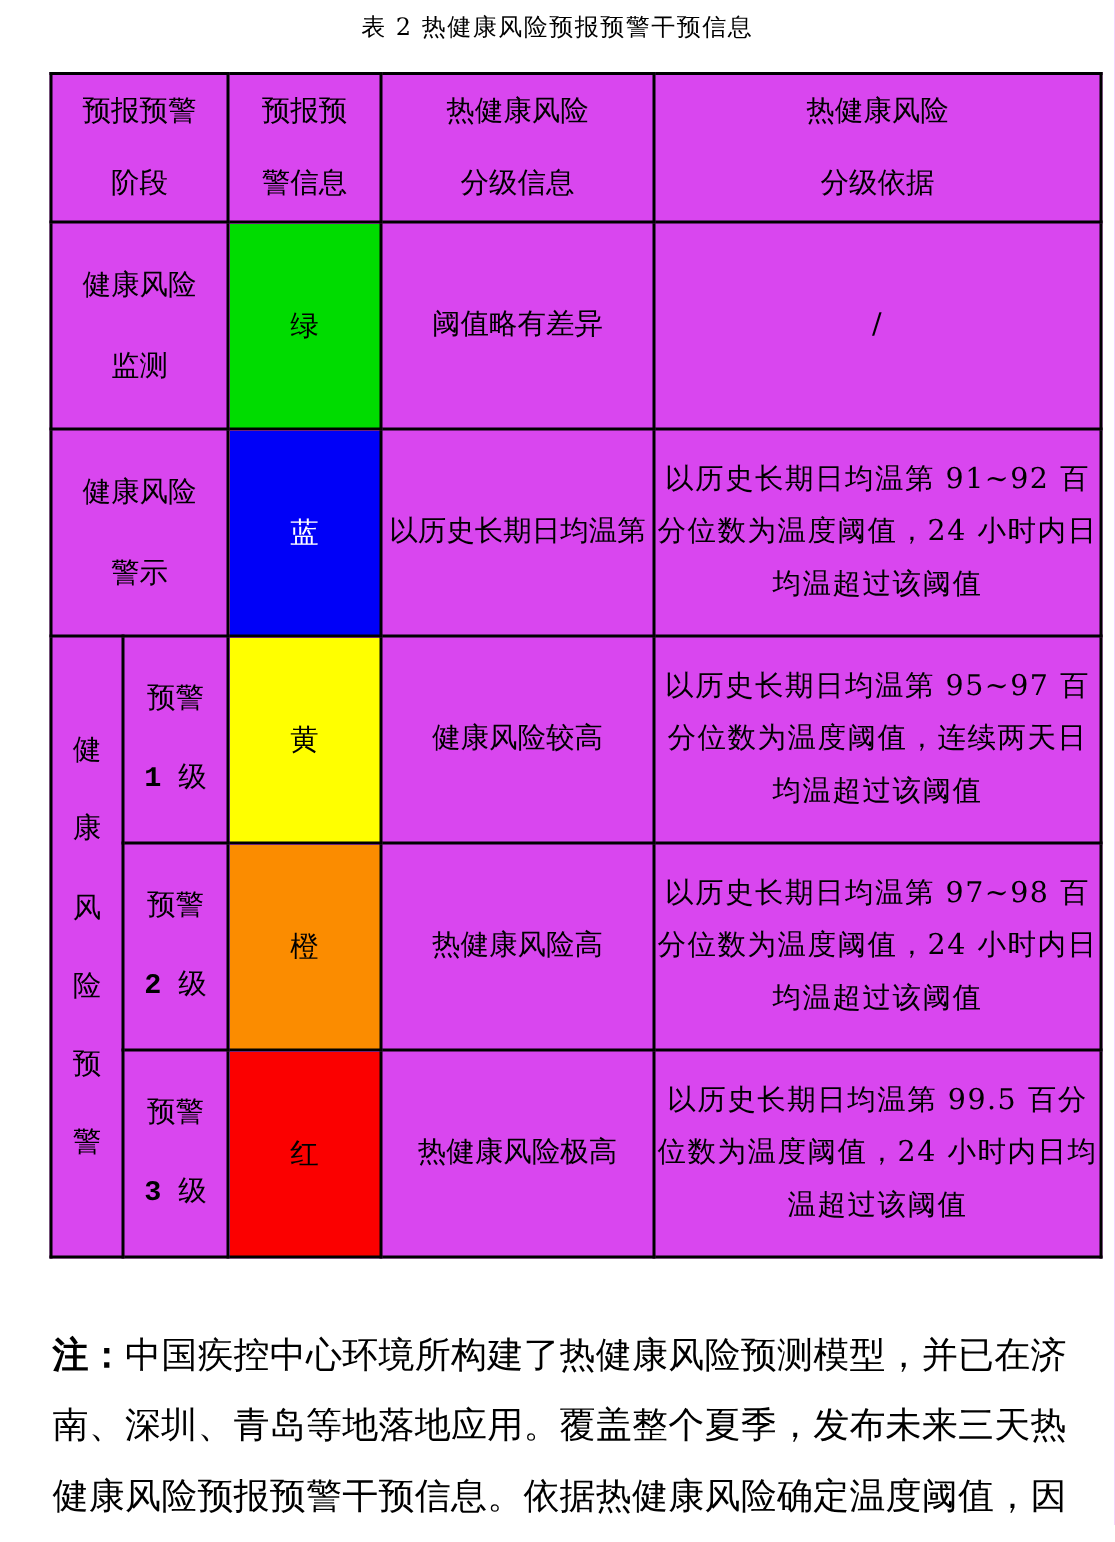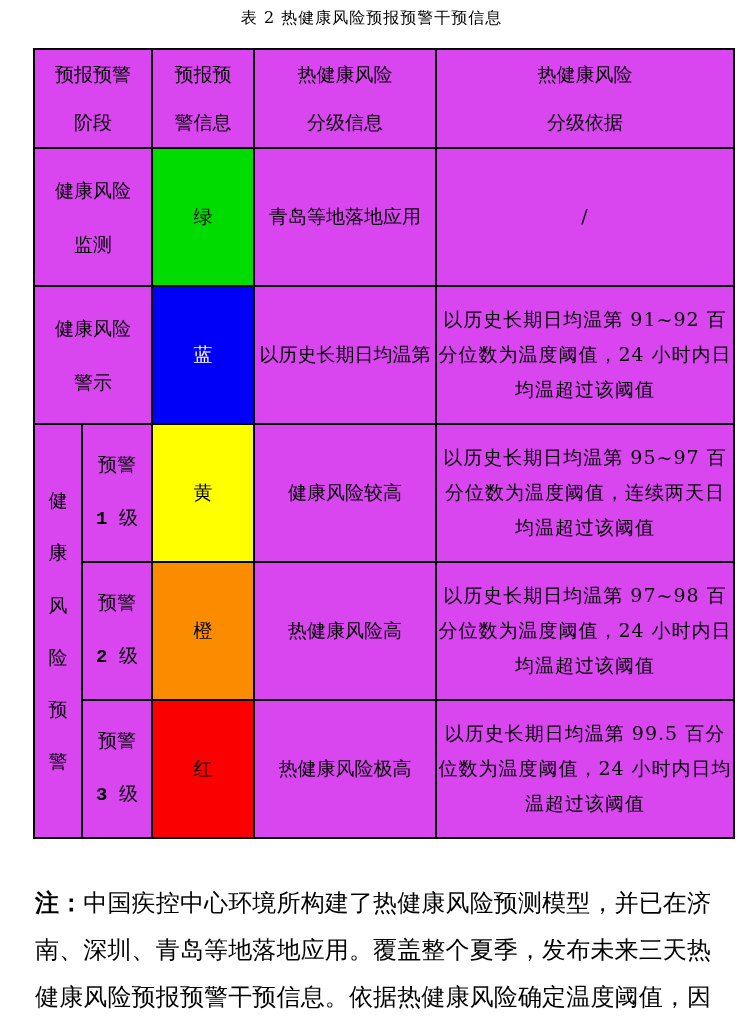--- a/index.html
+++ b/index.html
@@ -67,21 +67,21 @@
     <td>热健康风险
 分级信息</td>
     <td>热健康风险
 分级依据</td>
   </tr>
 
   <tr class="datarow">
     <td colspan="2" class="stage">健康风险
 监测</td>
     <td class="colorcell" style="background-color: rgb(0, 220, 0); color: rgb(0, 0, 0);">绿</td>
-    <td class="info">青岛等地落地应用</td>
+    <td class="info">阈值略有差异</td>
     <td class="basis basis-center">/</td>
   </tr>
 
   <tr class="datarow">
     <td colspan="2" class="stage">健康风险
 警示</td>
     <td class="colorcell" style="background-color: rgb(0, 0, 248); color: rgb(255, 255, 255);">蓝</td>
     <td class="info">以历史长期日均温第</td>
     <td class="basis">以历史长期日均温第 91~92 百分位数为温度阈值，24 小时内日均温超过该阈值</td>
   </tr>

